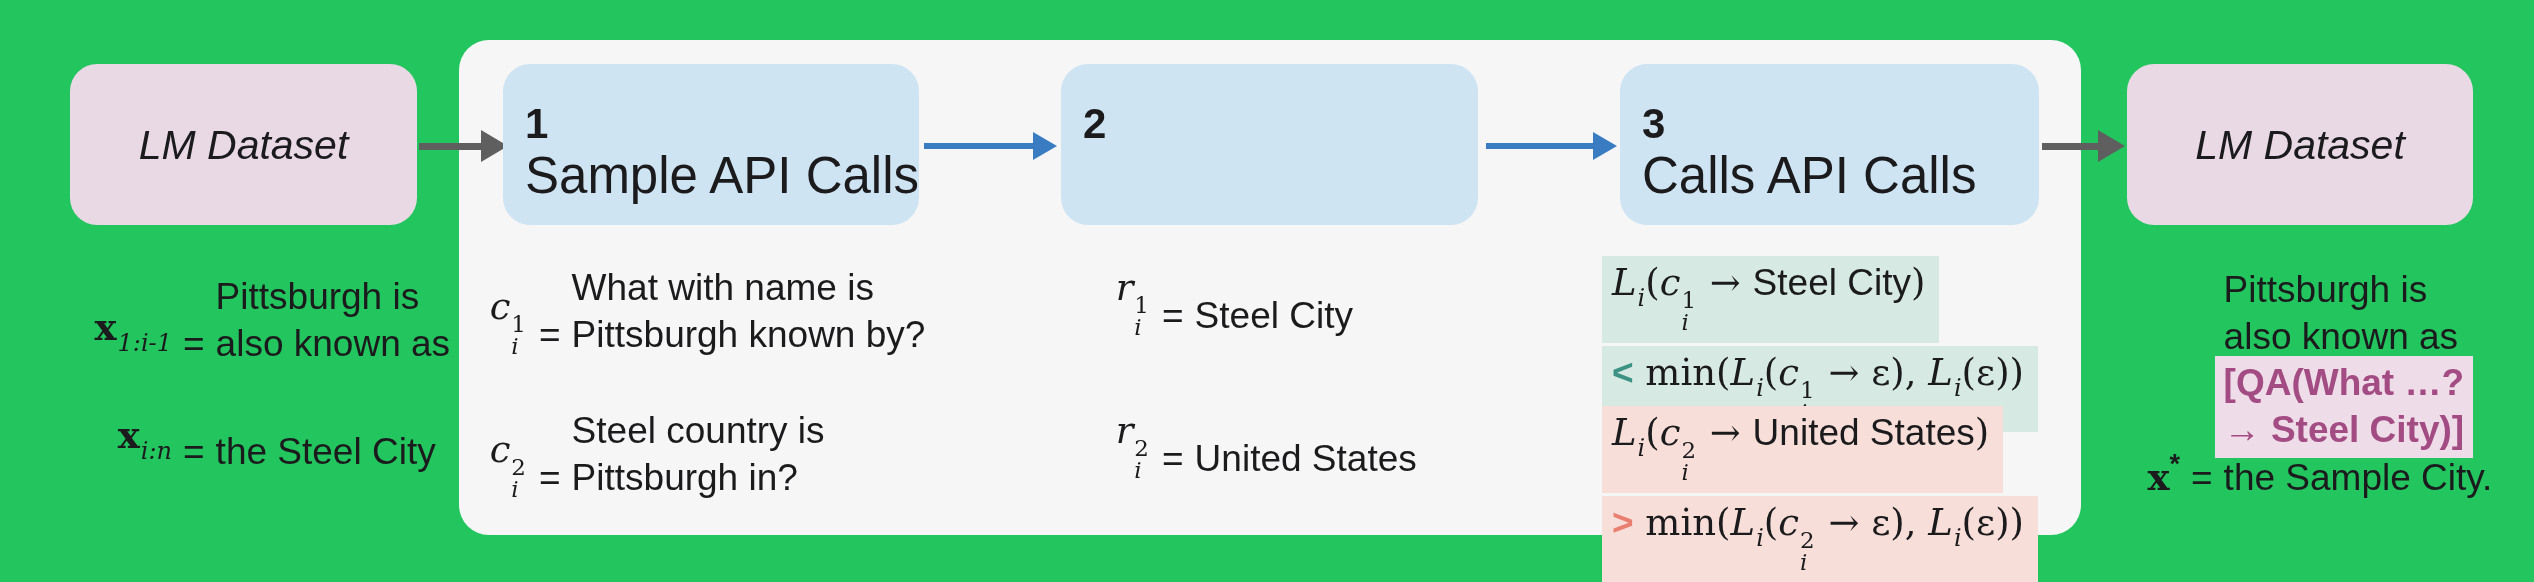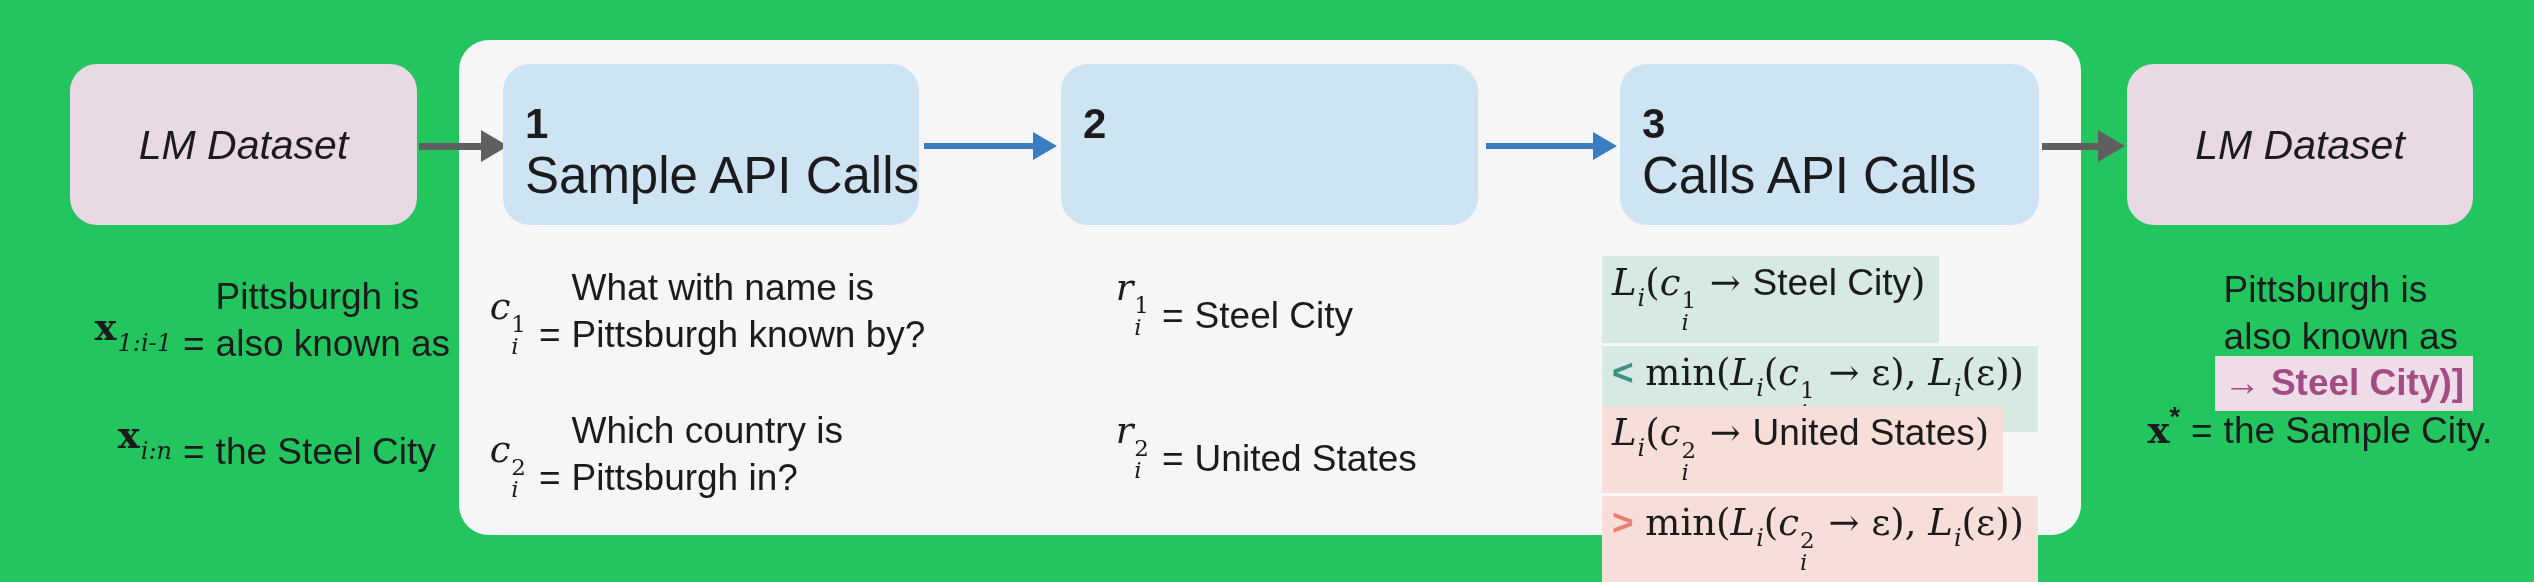--- a/index.html
+++ b/index.html
@@ -140,21 +140,21 @@
       <span class="ln">Pittsburgh known by?</span>
     </span>
   </div>
   <div class="mrow" style="left:470px;top:407px;">
     <span class="sym" style="width:58px;"><span class="tk-m">c</span><span class="tk-ss">
           <span class="ss-sup">2</span>
           <span class="ss-sub">i</span>
         </span></span>
     <span class="eq">=</span>
     <span class="lines">
-      <span class="ln">Which country is</span>
+      <span class="ln">Steel country is</span>
       <span class="ln">Pittsburgh in?</span>
     </span>
   </div>
 
   <div class="mrow" style="left:1093px;top:264px;">
     <span class="sym" style="width:58px;"><span class="tk-m">r</span><span class="tk-ss">
           <span class="ss-sup">1</span>
           <span class="ss-sub">i</span>
         </span></span>
     <span class="eq">=</span>
@@ -193,20 +193,23 @@
           <span class="ss-sub">i</span>
         </span><span class="tk-f"> → ε), </span><span class="tk-m">L</span><span class="tk-sb">i</span><span class="tk-f">(ε))</span></span>
   </div>
 
   <div class="mrow" style="left:2128px;top:266px;">
     <span class="sym" style="width:52px;"><span class="tk-mb">x</span><span class="tk-sp">*</span></span>
     <span class="eq">=</span>
     <span class="lines">
       <span class="ln">Pittsburgh is</span>
       <span class="ln">also known as</span>
+      <span class="ln">
+          <span class="hl qa"><span class="tk-qa">[QA(What …?</span></span>
+        </span>
       <span class="ln">
           <span class="hl qa"><span class="tk-qaa">→ </span><span class="tk-qa">Steel City)]</span></span>
         </span>
       <span class="ln">the Sample City.</span>
     </span>
   </div>
 
 </div>
 
 </body></html>

